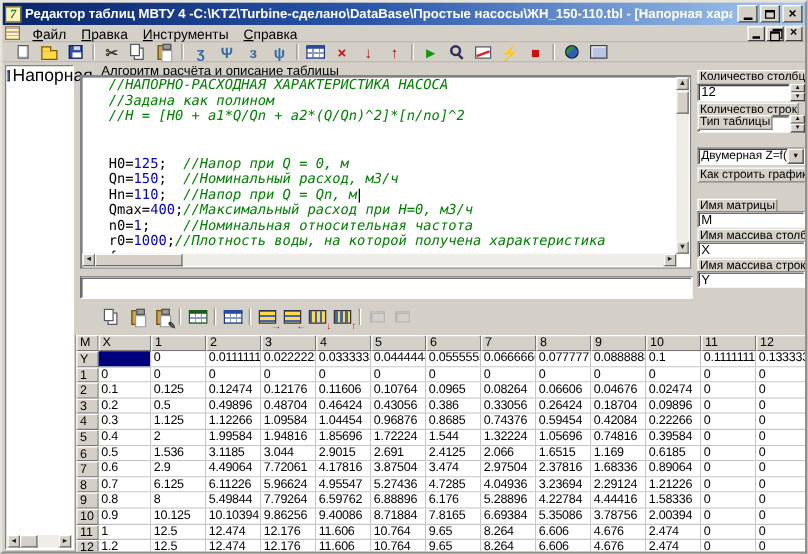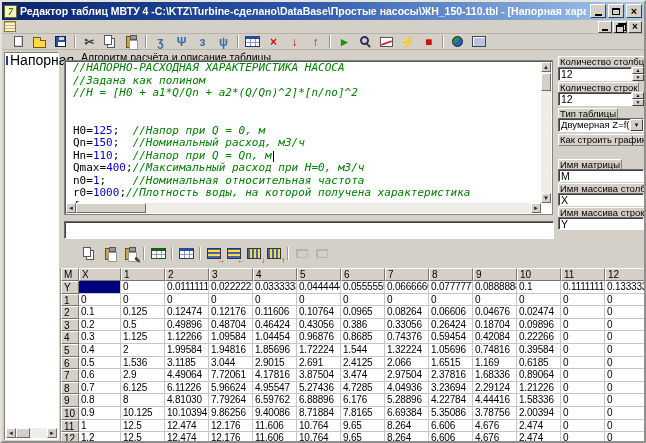--- a/index.html
+++ b/index.html
@@ -77,21 +77,21 @@
 
   .left-panel{position:absolute;left:2px;top:2px;width:55px;height:388px;background:#fff;
     border:1px solid;border-color:#808080 #fff #fff #808080}
   .sheet-item{display:flex;align-items:center;gap:2px;padding:1px 1px;height:14px}
   .sheet-label{font-size:14px;white-space:nowrap}
   .lp-scroll{left:1px;right:1px;bottom:1px}
 
   .editor-caption{position:absolute;left:79px;top:1px;font-size:10.5px;color:#000;white-space:nowrap}
   .editor{position:absolute;left:62px;top:10px;width:489px;height:155px;background:#fff;
     border:1px solid #848484;box-shadow:inset 1px 1px 0 #55585c}
-  .code-lines{position:absolute;left:2px;top:1px;right:12px;bottom:11px;overflow:hidden;padding-left:6px;
+  .code-lines{position:absolute;left:2px;top:1px;right:12px;bottom:11px;overflow:hidden;padding-left:20px;
     font-family:"DejaVu Sans Mono","Liberation Mono",monospace;font-size:11px;line-height:12.5px;white-space:pre}
   .code-line{height:12.5px}
   .tok-k{color:#000}.tok-n{color:#0000cc}.tok-c{color:#008000;font-style:italic}
   .caret{display:inline-block;width:1px;height:11px;background:#000;vertical-align:text-bottom;margin-left:1px}
 
   .hscroll{position:absolute;height:10px;background:#efede7;display:flex}
   .sb-btn{width:10px;height:10px;background:#d4d0c8;border:1px solid;border-color:#fff #6a6a6a #6a6a6a #fff;
     font-size:6px;line-height:8px;text-align:center;color:#222;flex:none}
   .sb-track{flex:1;position:relative}
   .sb-thumb{position:absolute;left:0;top:0;height:10px;background:#d4d0c8;border:1px solid;border-color:#fff #6a6a6a #6a6a6a #fff}
@@ -151,20 +151,21 @@
           <span class="g-max"></span>
         </span>
       <span class="wbtn">
           <span class="g-x">×</span>
         </span>
     </span>
   </div>
 
   <div class="menubar">
     <span class="docicon"></span>
+    <span id="menu-items"><span class="menu-item"><span class="u">Ф</span>айл</span><span class="menu-item"><span class="u">П</span>равка</span><span class="menu-item"><span class="u">И</span>нструменты</span><span class="menu-item"><span class="u">С</span>правка</span></span>
     <span class="mdi-buttons">
       <span class="mdibtn">
           <span class="gm-min"></span>
         </span>
       <span class="mdibtn">
           <span class="gm-restore"></span>
         </span>
       <span class="mdibtn">
           <span class="gm-x">×</span>
         </span>
@@ -462,21 +463,21 @@
         <div class="cell">4.7285</div>
         <div class="cell">4.04936</div>
         <div class="cell">3.23694</div>
         <div class="cell">2.29124</div>
         <div class="cell">1.21226</div>
         <div class="cell">0</div>
         <div class="cell">0</div>
         <div class="cell hdr">9</div>
         <div class="cell">0.8</div>
         <div class="cell">8</div>
-        <div class="cell">4.81030</div>
+        <div class="cell">5.49844</div>
         <div class="cell">7.79264</div>
         <div class="cell">6.59762</div>
         <div class="cell">6.88896</div>
         <div class="cell">6.176</div>
         <div class="cell">5.28896</div>
         <div class="cell">4.22784</div>
         <div class="cell">4.44416</div>
         <div class="cell">1.58336</div>
         <div class="cell">0</div>
         <div class="cell">0</div>
@@ -534,21 +535,21 @@
         </span>
       </div>
       <div class="plabel" style="top:28px">Количество строк</div>
       <div class="spin" style="top:38px">
         <input class="spin-input" value="12" style="">
         <span class="spin-btns">
           <span class="spin-b">▲</span>
           <span class="spin-b">▼</span>
         </span>
       </div>
-      <div class="plabel" style="top:54px">Тип таблицы</div>
+      <div class="plabel" style="top:38px">Тип таблицы</div>
       <div class="combo" style="top:64px">
         <span class="combo-text">Двумерная Z=f(X,Y</span>
         <span class="combo-btn">▼</span>
       </div>
       <div class="plabel" style="top:80px">Как строить график</div>
       <div class="plabel" style="top:105px">Имя матрицы</div>
       <input class="pedit" style="top: 115px;" value="M">
       <div class="plabel" style="top:129px">Имя массива столбцов</div>
       <input class="pedit" style="top: 139px;" value="X">
       <div class="plabel" style="top:153px">Имя массива строк</div>

